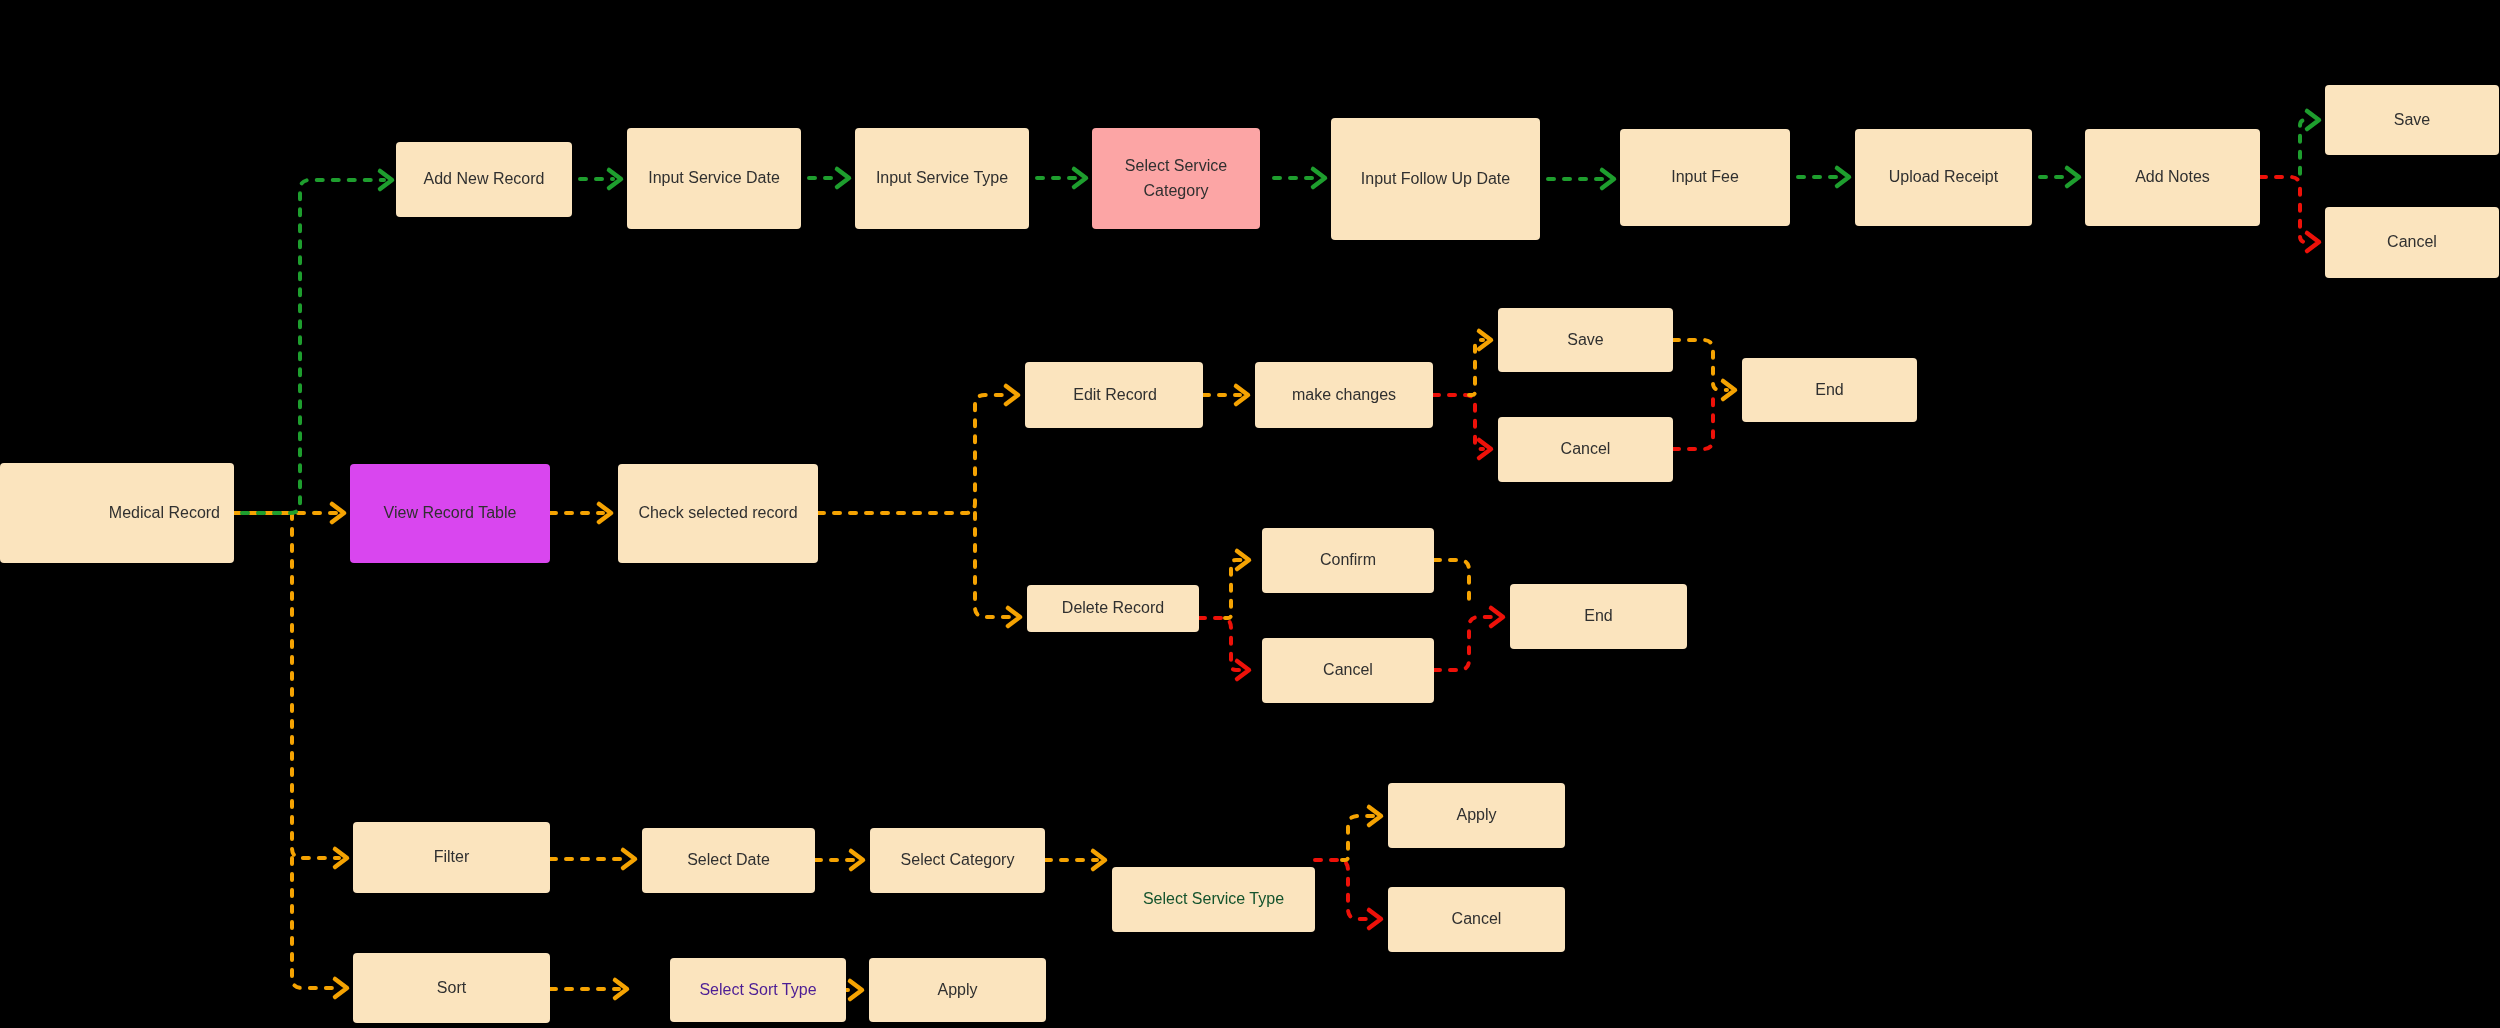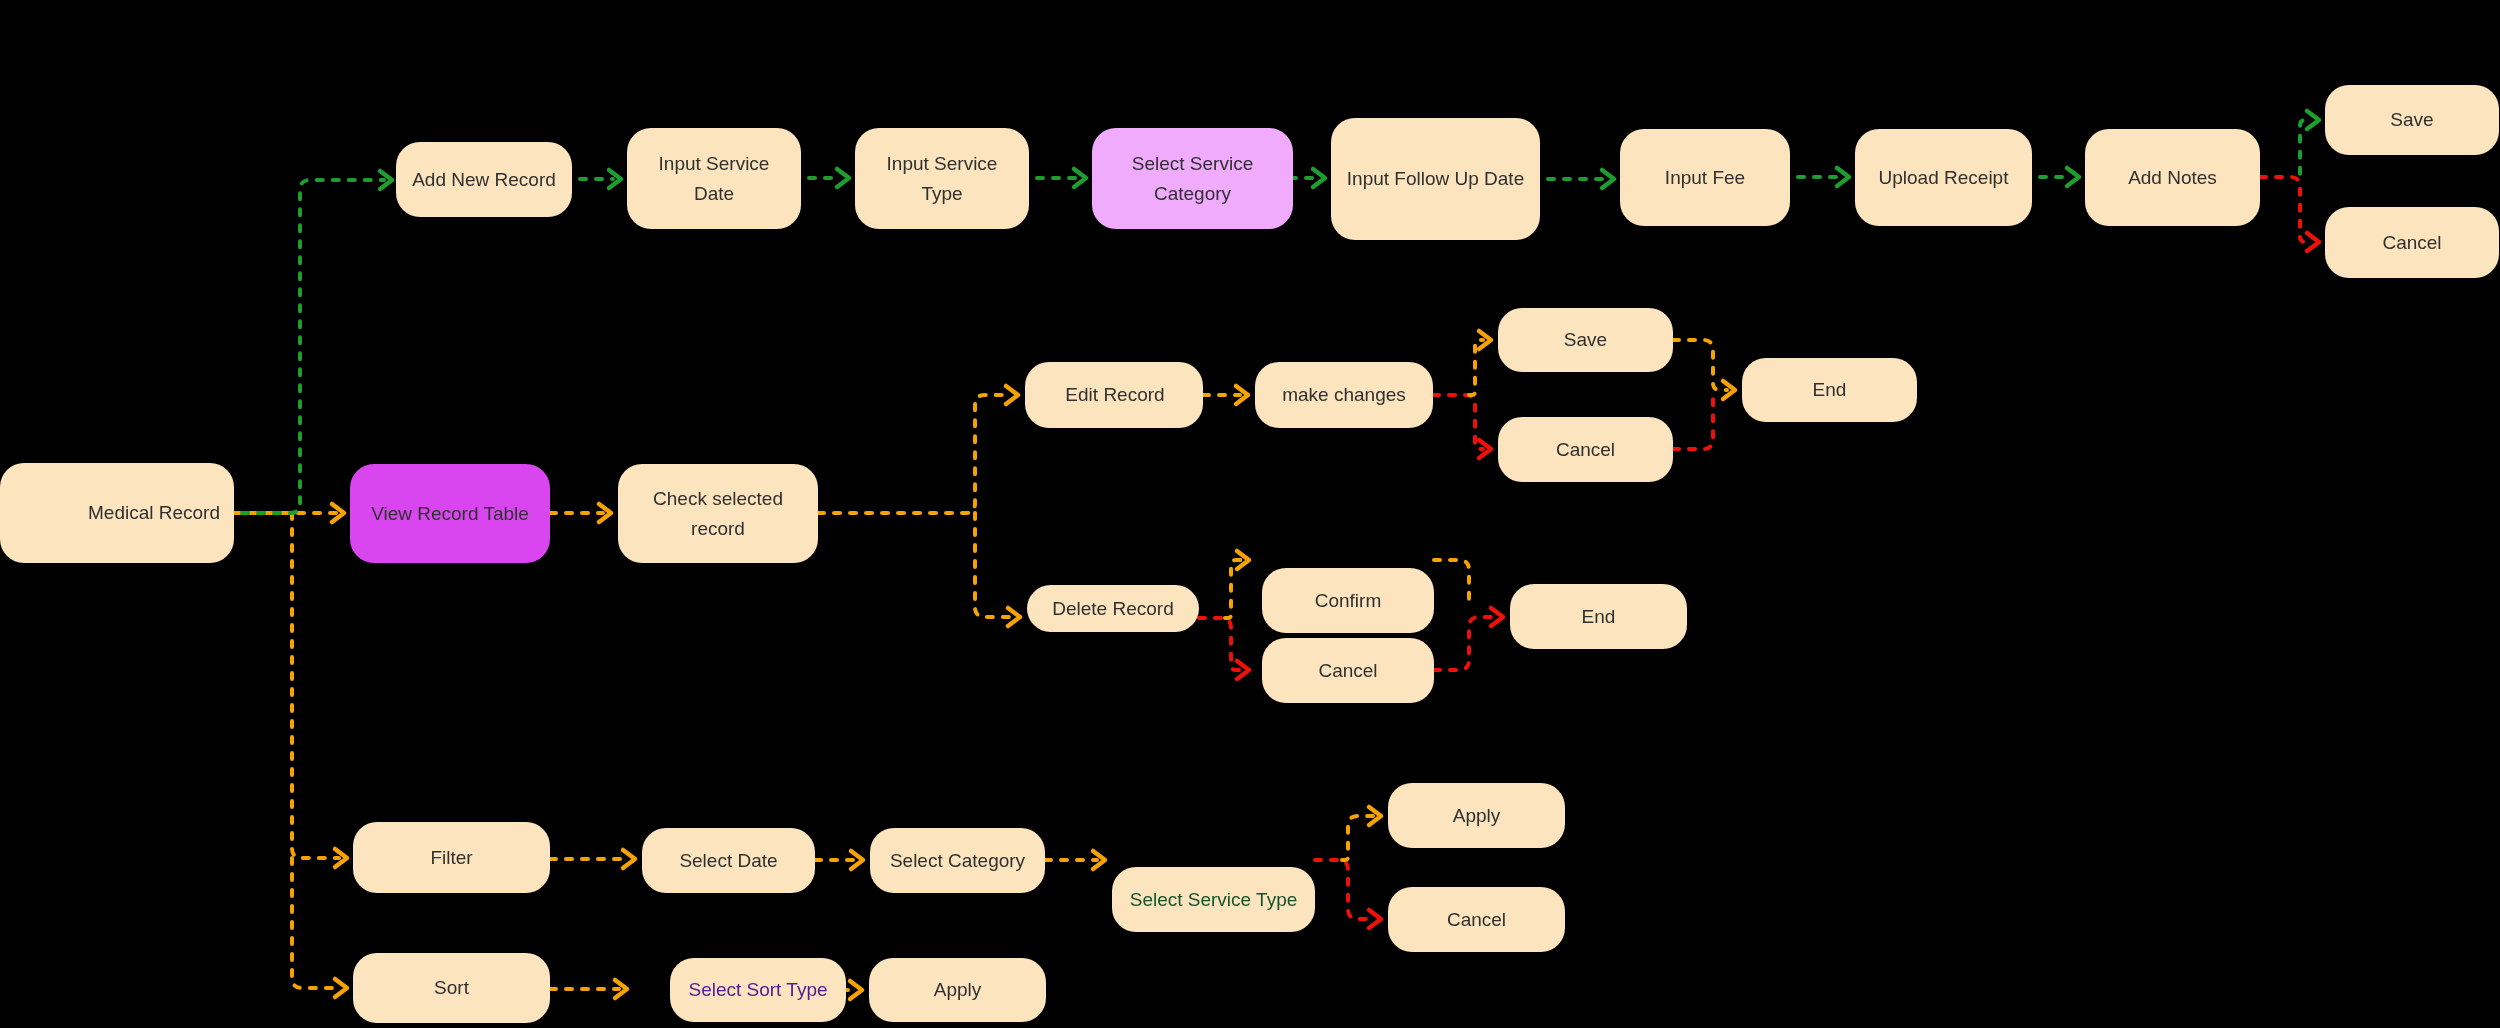--- a/index.html
+++ b/index.html
@@ -14,28 +14,28 @@
   #edge-layer {
     position: absolute;
     left: 0; top: 0;
     width: 2500px; height: 1028px;
   }
   #node-layer { position: absolute; left: 0; top: 0; width: 100%; height: 100%; }
   .node {
     position: absolute;
     box-sizing: border-box;
     background: #FBE4BE;
-    border-radius: 24px;
+    border-radius: 4px;
     display: flex;
     align-items: center;
     justify-content: center;
     text-align: center;
     padding: 4px 14px;
     color: #303030;
-    font-size: 19px;
+    font-size: 16px;
     line-height: 1.55;
     font-weight: 400;
   }
   .node span { display: block; }
 </style>
 </head>
 <body>
 
 <div id="canvas">
   <svg id="edge-layer" viewBox="0 0 2500 1028" xmlns="http://www.w3.org/2000/svg">
@@ -172,21 +172,21 @@
       </div>
       <div class="node" style="left: 396px; top: 142px; width: 176px; height: 75px; background: rgb(251, 228, 190); color: rgb(48, 48, 48);">
         <span>Add New Record</span>
       </div>
       <div class="node" style="left: 627px; top: 128px; width: 174px; height: 101px; background: rgb(251, 228, 190); color: rgb(48, 48, 48);">
         <span>Input Service Date</span>
       </div>
       <div class="node" style="left: 855px; top: 128px; width: 174px; height: 101px; background: rgb(251, 228, 190); color: rgb(48, 48, 48);">
         <span>Input Service Type</span>
       </div>
-      <div class="node" style="left: 1092px; top: 128px; width: 201px; height: 101px; background: #f0abfc; color: rgb(48, 48, 48);">
+      <div class="node" style="left: 1092px; top: 128px; width: 168px; height: 101px; background: #fca5a5; color: rgb(48, 48, 48);">
         <span>Select Service Category</span>
       </div>
       <div class="node" style="left: 1331px; top: 118px; width: 209px; height: 122px; background: rgb(251, 228, 190); color: rgb(48, 48, 48);">
         <span>Input Follow Up Date</span>
       </div>
       <div class="node" style="left: 1620px; top: 129px; width: 170px; height: 97px; background: rgb(251, 228, 190); color: rgb(48, 48, 48);">
         <span>Input Fee</span>
       </div>
       <div class="node" style="left: 1855px; top: 129px; width: 177px; height: 97px; background: rgb(251, 228, 190); color: rgb(48, 48, 48);">
         <span>Upload Receipt</span>
@@ -217,21 +217,21 @@
       </div>
       <div class="node" style="left: 1498px; top: 417px; width: 175px; height: 65px; background: rgb(251, 228, 190); color: rgb(48, 48, 48);">
         <span>Cancel</span>
       </div>
       <div class="node" style="left: 1742px; top: 358px; width: 175px; height: 64px; background: rgb(251, 228, 190); color: rgb(48, 48, 48);">
         <span>End</span>
       </div>
       <div class="node" style="left: 1027px; top: 585px; width: 172px; height: 47px; background: rgb(251, 228, 190); color: rgb(48, 48, 48);">
         <span>Delete Record</span>
       </div>
-      <div class="node" style="left: 1262px; top: 528px; width: 172px; height: 65px; background: rgb(251, 228, 190); color: rgb(48, 48, 48); margin-top: 40px;">
+      <div class="node" style="left: 1262px; top: 528px; width: 172px; height: 65px; background: rgb(251, 228, 190); color: rgb(48, 48, 48);">
         <span>Confirm</span>
       </div>
       <div class="node" style="left: 1262px; top: 638px; width: 172px; height: 65px; background: rgb(251, 228, 190); color: rgb(48, 48, 48);">
         <span>Cancel</span>
       </div>
       <div class="node" style="left: 1510px; top: 584px; width: 177px; height: 65px; background: rgb(251, 228, 190); color: rgb(48, 48, 48);">
         <span>End</span>
       </div>
       <div class="node" style="left: 353px; top: 822px; width: 197px; height: 71px; background: rgb(251, 228, 190); color: rgb(48, 48, 48);">
         <span>Filter</span>

